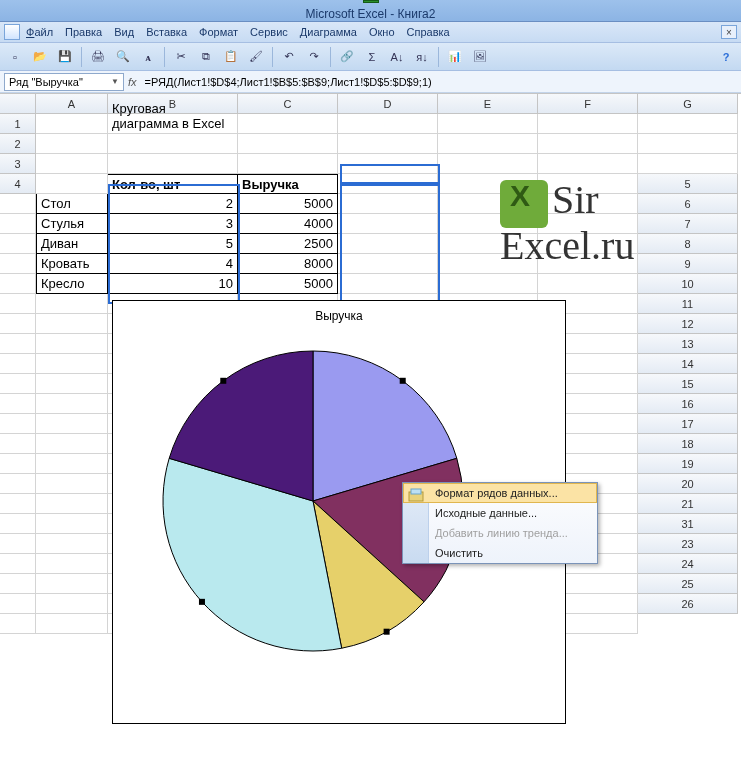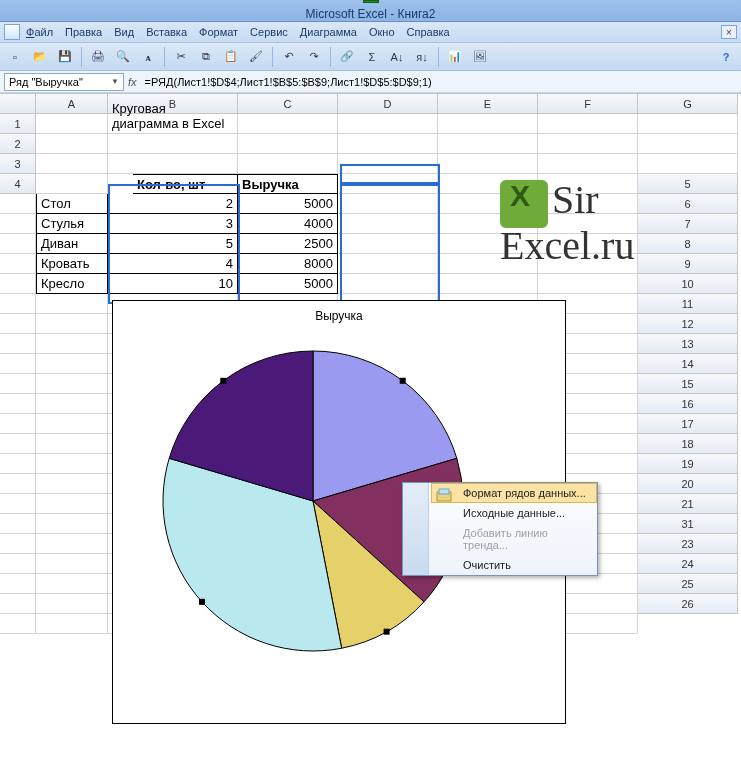--- a/index.html
+++ b/index.html
@@ -120,21 +120,21 @@
   .slice-sep { stroke:#000; stroke-width:1; }
   .context-menu {
     position:absolute;left:402px;top:482px;width:196px;
     background:linear-gradient(#fdfdfe,#eef3fb);
     border:1px solid #7a93b8;
     box-shadow:2px 2px 4px rgba(0,0,0,.3);
     font-size:11px;
   }
   .cm-stripe { position:absolute;left:0;top:0;bottom:0;width:26px;background:linear-gradient(#e4ecf8,#c9dbf1);border-right:1px solid #bcd0eb; }
   .cm-item {
-    position:relative;padding:4px 8px 4px 32px;color:#222;margin-left:28px;
+    position:relative;padding:4px 8px 4px 32px;color:#222;
   }
   .cm-item.hover { background:#fbe3a5;border:1px solid #e0b64f;padding:3px 7px 3px 31px; }
   .cm-item.disabled { color:#a0a0a0; }
   .cm-icon { position:absolute;left:4px;top:3px;width:16px;height:16px; }
   .watermark {
     position:absolute;left:500px;top:180px;font-family:"Brush Script MT","Segoe Script",cursive;
     font-size:40px;color:#333;pointer-events:none;line-height:0.9;
   }
   .watermark .xl { width:48px;height:48px;background:#6fab3a;display:inline-block;border-radius:6px;vertical-align:middle;margin-right:4px;position:relative; }
   .watermark .xl::after{content:"X";position:absolute;left:10px;top:2px;font-family:Arial;font-weight:bold;color:#2f5a14;font-size:30px;}
@@ -226,21 +226,21 @@
     <div class="rowhdr">3</div>
     <div class="cell"></div>
     <div class="cell"></div>
     <div class="cell"></div>
     <div class="cell"></div>
     <div class="cell"></div>
     <div class="cell"></div>
     <div class="cell"></div>
     <div class="rowhdr">4</div>
     <div class="cell"></div>
-    <div class="cell bold" style="border-right: 1px solid rgb(0, 0, 0); border-bottom: 1px solid rgb(0, 0, 0); border-top: 1px solid rgb(0, 0, 0); margin-left: 25px;">Кол-во, шт</div>
+    <div class="cell bold" style="border-right: 1px solid rgb(0, 0, 0); border-bottom: 1px solid rgb(0, 0, 0); border-top: 1px solid rgb(0, 0, 0);">Кол-во, шт</div>
     <div class="cell bold" style="border-right: 1px solid rgb(0, 0, 0); border-bottom: 1px solid rgb(0, 0, 0); border-top: 1px solid rgb(0, 0, 0);">Выручка</div>
     <div class="cell"></div>
     <div class="cell"></div>
     <div class="cell"></div>
     <div class="rowhdr">5</div>
     <div class="cell"></div>
     <div class="cell" style="border-right: 1px solid rgb(0, 0, 0); border-bottom: 1px solid rgb(0, 0, 0); border-left: 1px solid rgb(0, 0, 0);">Стол</div>
     <div class="cell right" style="border-right: 1px solid rgb(0, 0, 0); border-bottom: 1px solid rgb(0, 0, 0);">2</div>
     <div class="cell right" style="border-right: 1px solid rgb(0, 0, 0); border-bottom: 1px solid rgb(0, 0, 0);">5000</div>
     <div class="cell"></div>

